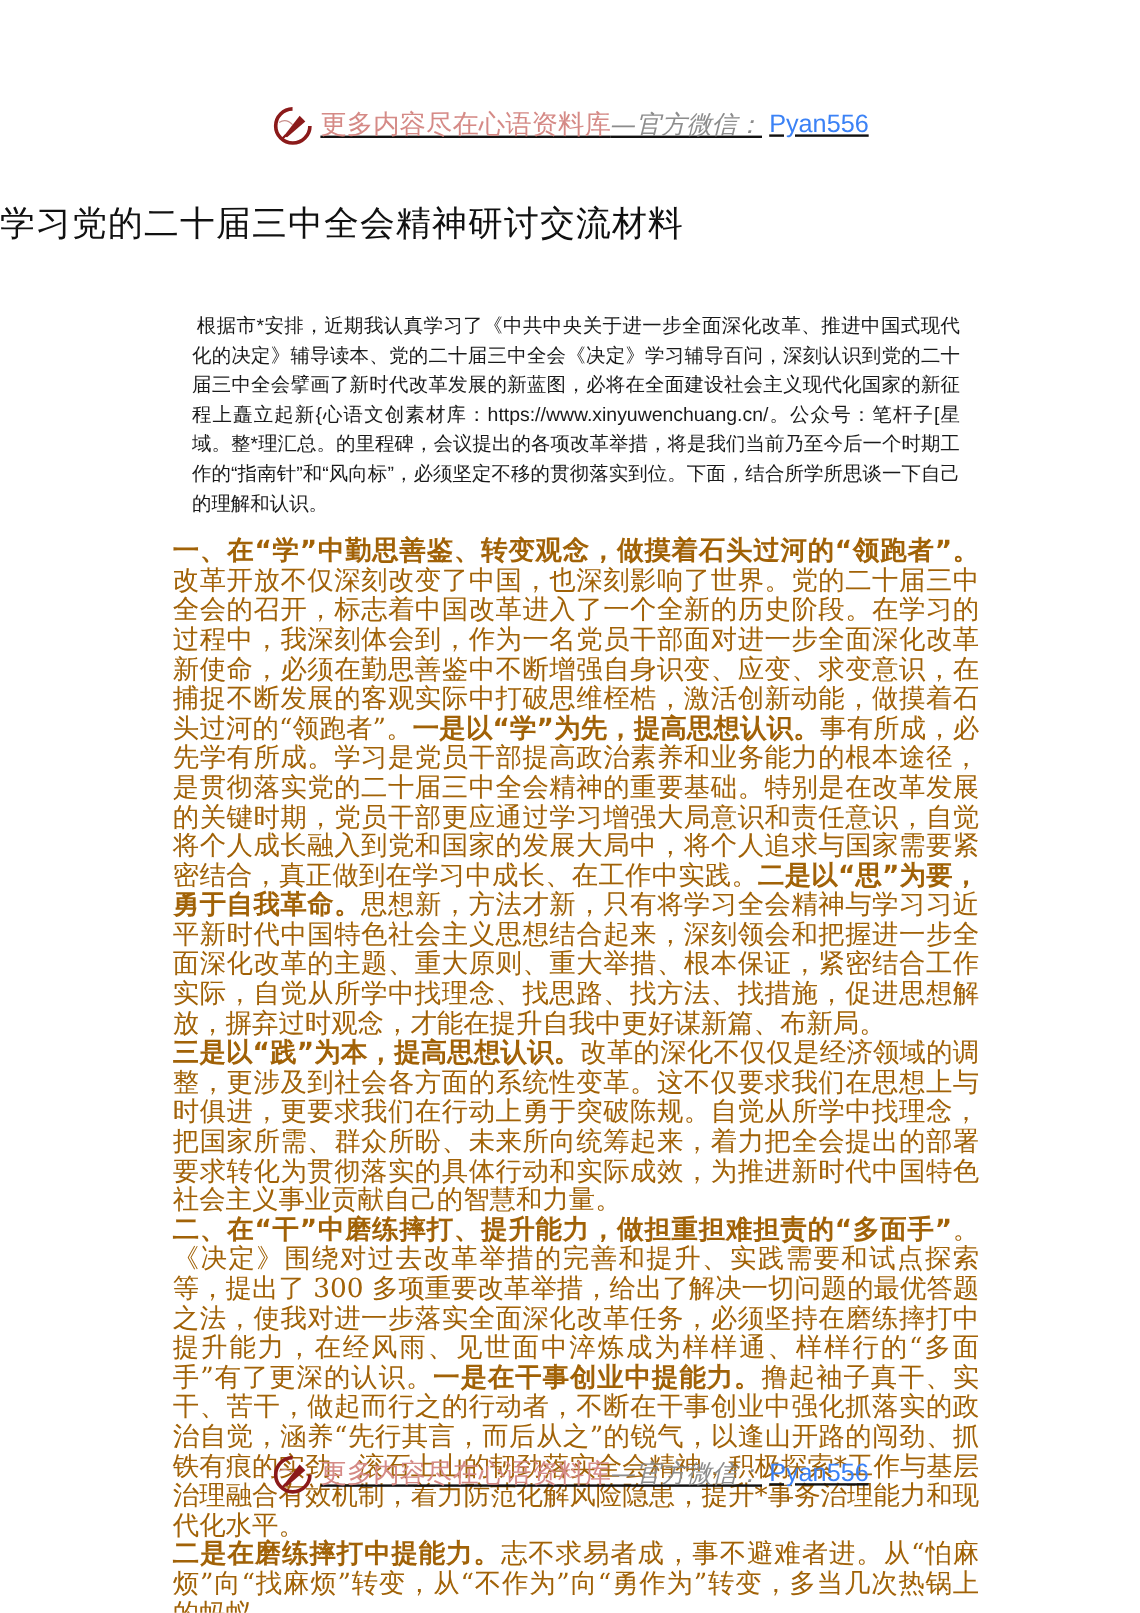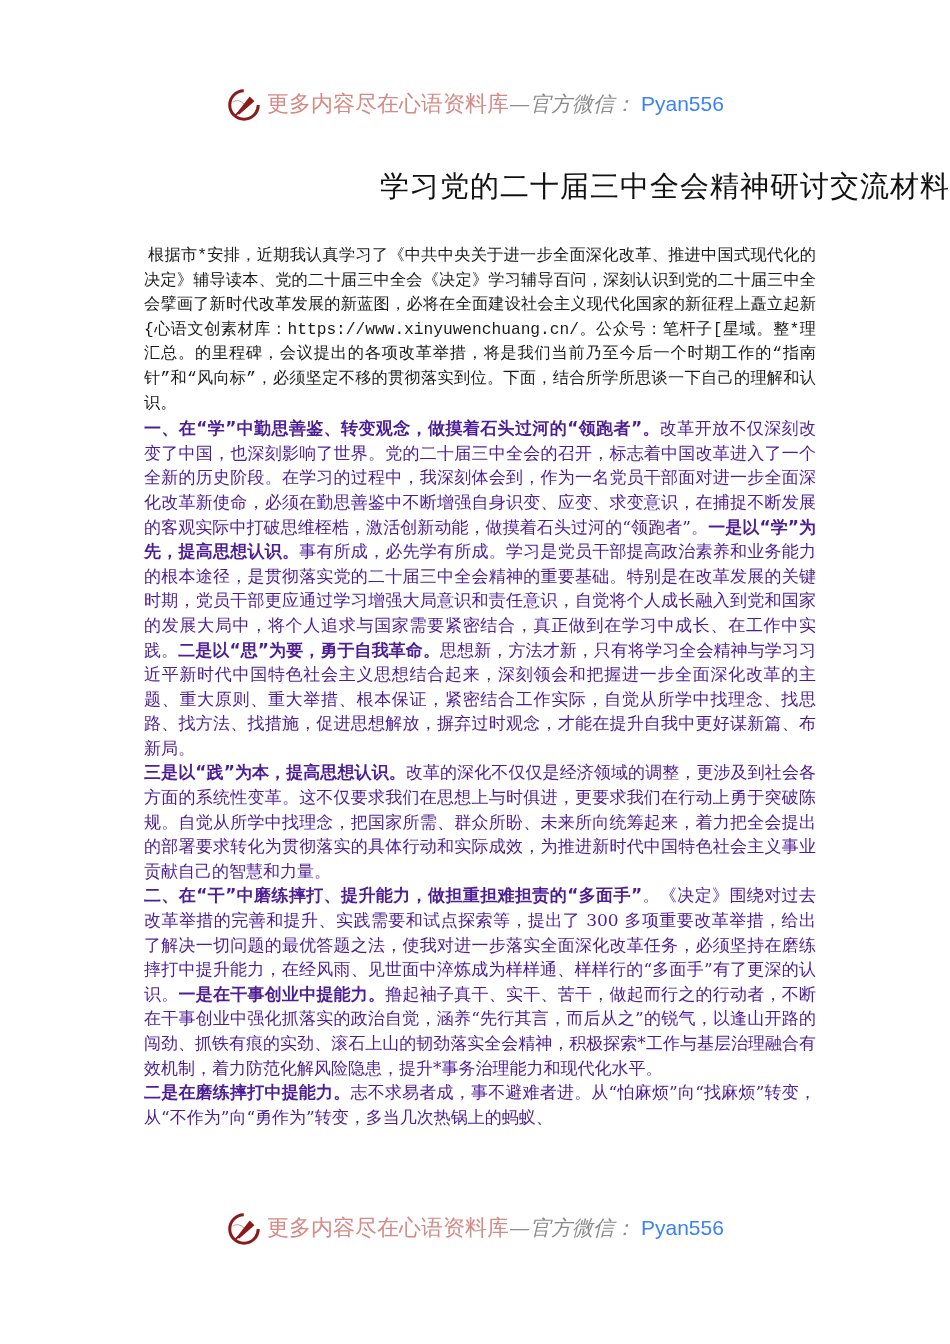--- a/index.html
+++ b/index.html
@@ -1,27 +1,27 @@
 <!DOCTYPE html>
 <html><head>
 <meta charset="utf-8">
 <style>
   html, body { margin:0; padding:0; background:#ffffff; }
   body { width:950px; height:1344px; position:relative; overflow:hidden; font-family:"DejaVu Serif", serif; color:#111; }
-  .banner { position:absolute; left:225px; width:500px; height:40px; display:flex; align-items:center; }
+  .banner { position:absolute; left:225px; width:500px; height:40px; display:flex; align-items:center;text-decoration:underline; }
   .banner.top { top:84px; }
   .banner.bottom { top:1208px; }
   .logo { width:38px; height:38px; margin-right:4px; flex:none; }
   .banner-red { color:#d58a86; font-size:22px; font-family:"DejaVu Serif", serif; letter-spacing:0px; white-space:nowrap; }
   .banner-gray { color:#8c8c8c; font-size:21px; font-family:"DejaVu Serif", serif; white-space:nowrap; font-style:italic; }
   .banner-id { color:#3b82f6; font-size:21px; font-family:"Liberation Sans", sans-serif; white-space:nowrap; margin-left:6px; }
-  .title { position:absolute; top:148px; left:0; width:950px; text-align:right; font-size:29px; font-family:"DejaVu Serif", serif; font-weight:normal; color:#111; letter-spacing:1px; }
+  .title { position:absolute; top:148px; left:0; width:950px; text-align:left; font-size:29px; font-family:"DejaVu Serif", serif; font-weight:normal; color:#111; letter-spacing:1px; }
   .content { position:absolute; left:144px; top:244px; width:672px; }
-  .p-intro { font-family:Liberation Mono, monospace; font-size:16.2px; line-height:24.6px; margin:0; text-align:justify; text-indent:4px; color:#1a1a1a; }
-  .p-body { font-family:"DejaVu Serif", serif; font-size:17px; line-height:24.6px; margin:0; text-align:justify; color:#4c1d95; }
+  .p-intro { font-family:Liberation Sans, sans-serif; font-size:16.2px; line-height:24.6px; margin:16px; text-align:justify; text-indent:4px; color:#1a1a1a; }
+  .p-body { font-family:"DejaVu Serif", serif; font-size:22px; line-height:24.6px; margin:0; text-align:justify; color:#a16207; }
   .b { font-weight:bold; font-family:"DejaVu Sans", sans-serif; }
 </style>
 </head>
 <body>
 
 <div class="banner top">
   <svg class="logo" viewBox="0 0 40 40">
     <circle cx="20" cy="21" r="15" fill="none" stroke="#8b1a1a" stroke-width="3.2" stroke-dasharray="70 25"></circle>
     <path d="M12 30 L26 12 L31 17 L15 31 Z" fill="#8b1a1a"></path>
     <path d="M10 33 L14 29" stroke="#8b1a1a" stroke-width="2"></path>

